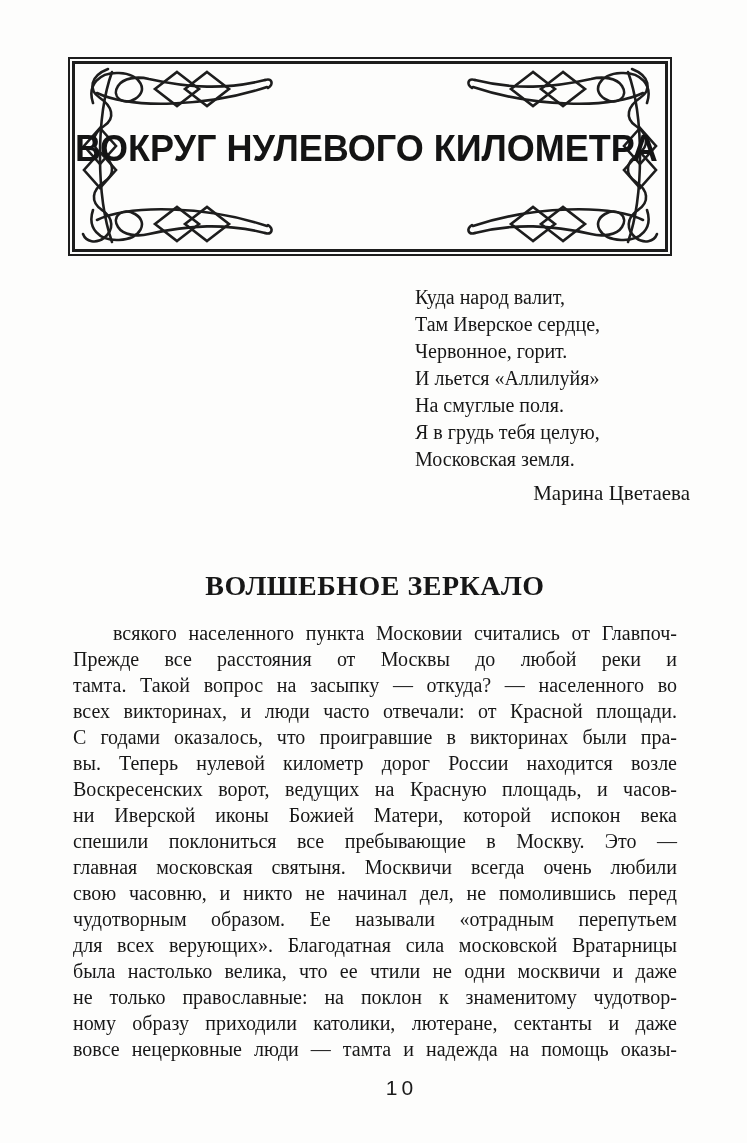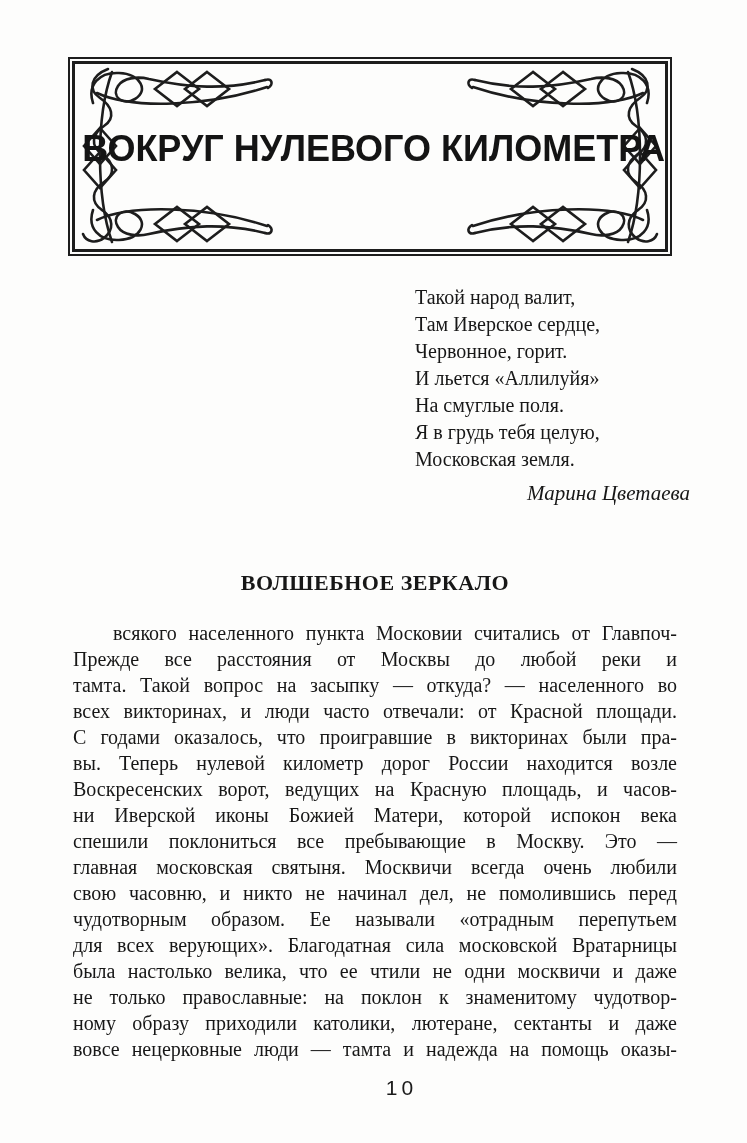--- a/index.html
+++ b/index.html
@@ -16,21 +16,21 @@
     position:absolute;left:68px;top:57px;
     width:604px;height:199px;
     border:2px solid #1d1d1d;
     padding:2px;box-sizing:border-box;
   }
   .title-box-inner{
     position:relative;
     width:100%;height:100%;
     border:3px solid #1d1d1d;
     box-sizing:border-box;
-    display:flex;align-items:center;justify-content:flex-end;
+    display:flex;align-items:center;justify-content:flex-start;
     padding-bottom:16px;
   }
   .ornaments{
     position:absolute;inset:0;
     width:100%;height:100%;
     pointer-events:none;
   }
   .box-title{
     position:relative;
     font-family:"Liberation Sans", sans-serif;
@@ -43,29 +43,28 @@
   }
   
   .epigraph{
     position:absolute;left:415px;top:284px;right:57px;
     font-size:20px;line-height:27px;
   }
   .poem-line{white-space:nowrap;}
   .poem-attribution{
     margin-top:7px;
     text-align:right;
-    font-style:italic;
     font-size:21px;
   }
   
   .section-heading{
     position:absolute;left:73px;top:570px;width:604px;
     text-align:center;
     font-weight:bold;
-    font-size:22px;
+    font-size:28px;
     letter-spacing:0.5px;
   }
   .body-text{
     position:absolute;left:73px;top:620px;width:604px;
     font-size:20px;
   }
   .body-line{
     height:26px;line-height:26px;
     text-align:justify;
     text-align-last:justify;
@@ -117,21 +116,21 @@
           <use href="#vchain" x="3" y="2"></use>
           <use href="#vchain" transform="translate(587,2) scale(-1,1)"></use>
         </g>
       </svg>
       <div class="box-title">ВОКРУГ НУЛЕВОГО КИЛОМЕТРА</div>
     </div>
   </div>
 
   <div class="epigraph">
     <div>
-        <div class="poem-line">Такой народ валит,</div>
+        <div class="poem-line">Куда народ валит,</div>
         <div class="poem-line">Там Иверское сердце,</div>
         <div class="poem-line">Червонное, горит.</div>
         <div class="poem-line">И льется «Аллилуйя»</div>
         <div class="poem-line">На смуглые поля.</div>
         <div class="poem-line">Я в грудь тебя целую,</div>
         <div class="poem-line">Московская земля.</div>
       </div>
     <div class="poem-attribution">Марина Цветаева</div>
   </div>
 

